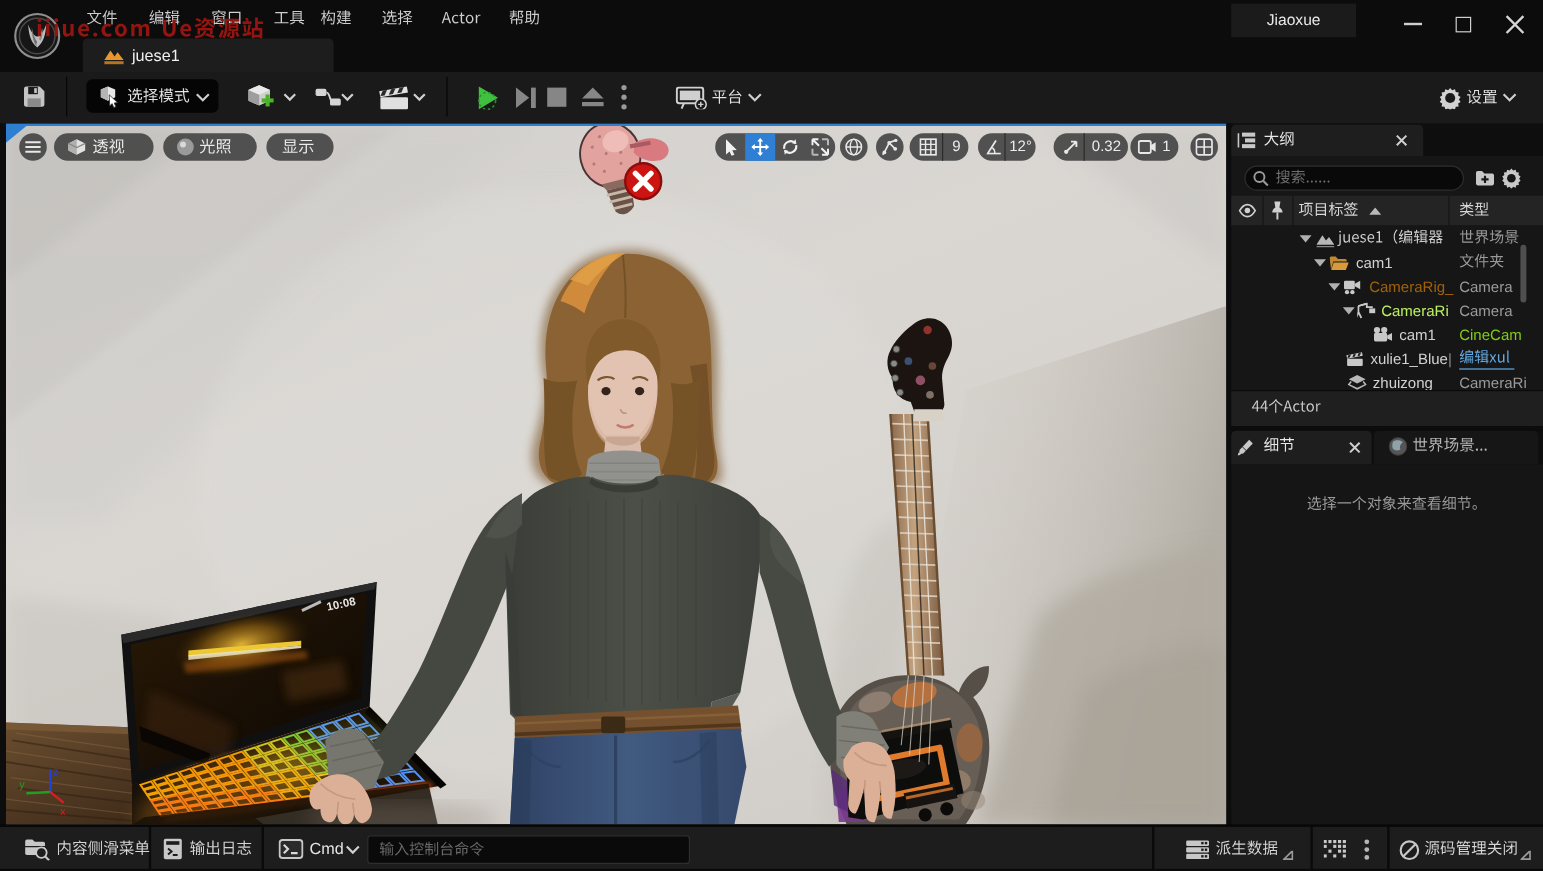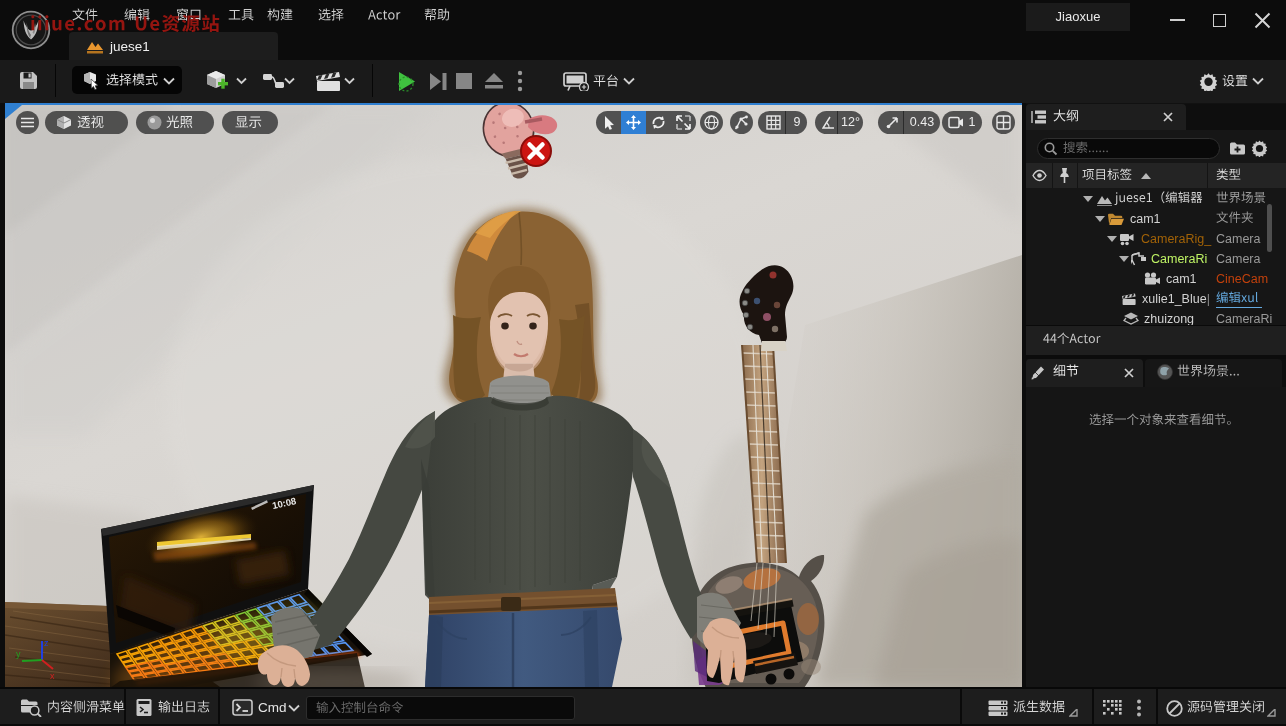--- a/index.html
+++ b/index.html
@@ -564,21 +564,21 @@
       <path d="M5 7 A6 6 0 0 1 7 12" stroke="#e8e8e8" stroke-width="1.2" fill="none"></path>
     </svg>
     <div class="abs" style="left:837px;top:111px;width:1px;height:23px;background:#2b2b2b"></div>
     <div class="abs" style="left:838px;top:115px;width:25px;text-align:center;font-size:12.5px;color:#ececec">12°</div>
     <div class="abs" style="left:878px;top:111px;width:62px;height:23px;background:#454545;opacity:0.92;border-radius:11.5px"></div>
     <svg class="abs" style="left:886px;top:116px" width="13" height="13">
       <path d="M2 11 L11 2 M11 2 H6.5 M11 2 V6.5" stroke="#e8e8e8" stroke-width="1.6" fill="none"></path>
       <circle cx="2.5" cy="10.5" r="1.8" fill="#e8e8e8"></circle>
     </svg>
     <div class="abs" style="left:903px;top:111px;width:1px;height:23px;background:#2b2b2b"></div>
-    <div class="abs" style="left:904px;top:115px;width:36px;text-align:center;font-size:12.5px;color:#ececec">0.43</div>
+    <div class="abs" style="left:904px;top:115px;width:36px;text-align:center;font-size:12.5px;color:#ececec">0.32</div>
     <div class="abs" style="left:942px;top:111px;width:40px;height:23px;background:#454545;opacity:0.92;border-radius:11.5px"></div>
     <svg class="abs" style="left:948px;top:116px" width="16" height="13">
       <rect x="1" y="1.5" width="10" height="10" rx="1.5" fill="none" stroke="#e8e8e8" stroke-width="1.5"></rect>
       <path d="M11 5 L15 2.5 V10.5 L11 8" fill="#e8e8e8"></path>
     </svg>
     <div class="abs" style="left:964px;top:115px;width:16px;text-align:center;font-size:12.5px;color:#ececec">1</div>
     <div class="abs" style="left:992px;top:111px;width:23px;height:23px;background:#454545;opacity:0.92;border-radius:11.5px"></div>
     <svg class="abs" style="left:996px;top:115px" width="15" height="15">
       <rect x="1" y="1" width="13" height="13" rx="2" fill="none" stroke="#e8e8e8" stroke-width="1.4"></rect>
       <path d="M7.5 1 V14 M1 7.5 H14" stroke="#e8e8e8" stroke-width="1.4"></path>
@@ -684,21 +684,21 @@
     </svg>
     <div class="abs" style="left:1151px;top:252px;font-size:12.5px;color:#bef264">CameraRi</div>
     <div class="abs" style="left:1216px;top:252px;font-size:12.5px;color:#9a9a9a">Camera</div>
     <svg class="abs" style="left:1144px;top:272px" width="17" height="14">
       <circle cx="3.5" cy="3" r="2.6" fill="#c8c8c8"></circle>
       <circle cx="9.5" cy="3" r="2.6" fill="#c8c8c8"></circle>
       <rect x="1" y="5.5" width="11" height="7" rx="1.2" fill="#c8c8c8"></rect>
       <path d="M12 7.5 L16 5.5 V12 L12 10" fill="#c8c8c8"></path>
     </svg>
     <div class="abs" style="left:1166px;top:272px;font-size:12.5px;color:#d2d2d2">cam1</div>
-    <div class="abs" style="left:1216px;top:272px;font-size:12.5px;color:#c2410c">CineCam</div>
+    <div class="abs" style="left:1216px;top:272px;font-size:12.5px;color:#84cc16">CineCam</div>
     <svg class="abs" style="left:1121px;top:292px" width="16" height="14">
       <path d="M1 4 L14 1.5 L14.6 4.5 L1.6 7 Z" fill="#c8c8c8"></path>
       <path d="M2.8 3.7 L4.8 3.3 L3.8 6 L1.8 6.4 Z M7 2.9 L9 2.5 L8 5.2 L6 5.6 Z M11.2 2.1 L13.2 1.7 L12.2 4.4 L10.2 4.8 Z" fill="#222"></path>
       <rect x="1.6" y="7" width="13" height="6" rx="0.8" fill="#c8c8c8"></rect>
     </svg>
     <div class="abs" style="left:1142px;top:292px;font-size:12.5px;color:#d2d2d2">xulie1_Blue<span style="color:#8a8a8a">|</span></div>
     <svg style="position:absolute;left:1216px;top:291px;overflow:visible" width="44" height="17">
       <path transform="translate(0 11.0)" d="M0.5 -0.7L0.7 0.2C1.8 -0.2 3.1 -0.8 4.3 -1.3L4.2 -2C2.8 -1.5 1.4 -1 0.5 -0.7ZM0.8 -5.3C0.9 -5.4 1.2 -5.4 2.6 -5.6C2.1 -4.8 1.7 -4.2 1.5 -4C1.1 -3.5 0.8 -3.2 0.6 -3.1C0.7 -2.9 0.8 -2.5 0.9 -2.3C1.1 -2.4 1.5 -2.6 4.2 -3.2C4.2 -3.4 4.2 -3.7 4.2 -4L2.1 -3.5C3 -4.7 3.8 -6.1 4.5 -7.5L3.8 -7.9C3.6 -7.4 3.3 -6.9 3.1 -6.5L1.7 -6.3C2.4 -7.4 3.1 -8.8 3.6 -10.2L2.7 -10.5C2.2 -9 1.4 -7.3 1.1 -6.9C0.9 -6.5 0.7 -6.2 0.5 -6.1C0.6 -5.9 0.7 -5.5 0.8 -5.3ZM7.8 -4.4L7.8 -2.5L6.8 -2.5L6.8 -4.4ZM8.4 -4.4L9.3 -4.4L9.3 -2.5L8.4 -2.5ZM6 -5.2L6 0.9L6.8 0.9L6.8 -1.8L7.8 -1.8L7.8 0.6L8.4 0.6L8.4 -1.8L9.3 -1.8L9.3 0.6L10 0.6L10 -1.8L10.9 -1.8L10.9 0.1C10.9 0.2 10.9 0.2 10.8 0.2C10.7 0.2 10.5 0.2 10.2 0.2C10.3 0.4 10.4 0.7 10.4 0.9C10.8 0.9 11.1 0.9 11.4 0.8C11.6 0.7 11.6 0.4 11.6 0.1L11.6 -5.2L10.9 -5.2ZM10 -4.4L10.9 -4.4L10.9 -2.5L10 -2.5ZM7.6 -10.3C7.8 -10 8 -9.5 8.1 -9.2L5.2 -9.2L5.2 -6.4C5.2 -4.5 5.1 -1.7 3.9 0.3C4.1 0.4 4.5 0.6 4.7 0.8C5.8 -1.2 6 -4.2 6 -6.2L11.5 -6.2L11.5 -9.2L9.1 -9.2C9 -9.6 8.7 -10.1 8.4 -10.6ZM6 -8.3L10.6 -8.3L10.6 -7L6 -7ZM19.4 -9.4L22.7 -9.4L22.7 -8.1L19.4 -8.1ZM18.5 -10.1L18.5 -7.4L23.6 -7.4L23.6 -10.1ZM13.5 -4.2C13.6 -4.2 14 -4.3 14.4 -4.3L15.6 -4.3L15.6 -2.5L13 -2.1L13.2 -1.2L15.6 -1.7L15.6 1L16.4 1L16.4 -1.8L17.8 -2.1L17.8 -2.9L16.4 -2.7L16.4 -4.3L17.6 -4.3L17.6 -5.2L16.4 -5.2L16.4 -7.1L15.6 -7.1L15.6 -5.2L14.3 -5.2C14.7 -6 15.1 -7.1 15.3 -8.1L17.6 -8.1L17.6 -9L15.6 -9C15.7 -9.5 15.8 -9.9 15.9 -10.3L14.9 -10.5C14.9 -10 14.8 -9.5 14.7 -9L13.1 -9L13.1 -8.1L14.5 -8.1C14.2 -7.1 13.9 -6.3 13.8 -6C13.6 -5.4 13.4 -5 13.2 -5C13.3 -4.8 13.5 -4.3 13.5 -4.2ZM22.7 -5.9L22.7 -4.8L19.5 -4.8L19.5 -5.9ZM17.5 -1L17.6 -0.1L22.7 -0.5L22.7 1L23.6 1L23.6 -0.6L24.5 -0.7L24.5 -1.4L23.6 -1.4L23.6 -5.9L24.4 -5.9L24.4 -6.7L17.8 -6.7L17.8 -5.9L18.6 -5.9L18.6 -1ZM22.7 -4.1L22.7 -3L19.5 -3L19.5 -4.1ZM22.7 -2.3L22.7 -1.3L19.5 -1.1L19.5 -2.3ZM25.2 0L26.4 0L27.3 -1.6C27.5 -2 27.8 -2.4 28 -2.8L28.1 -2.8C28.3 -2.4 28.6 -2 28.8 -1.6L29.8 0L31 0L28.8 -3.4L30.9 -6.8L29.7 -6.8L28.8 -5.3C28.6 -4.9 28.4 -4.5 28.2 -4.2L28.2 -4.2C27.9 -4.5 27.7 -4.9 27.5 -5.3L26.6 -6.8L25.4 -6.8L27.4 -3.5ZM34.4 0.2C35.3 0.2 36 -0.3 36.6 -1.1L36.6 -1.1L36.7 0L37.7 0L37.7 -6.8L36.5 -6.8L36.5 -2C35.9 -1.2 35.4 -0.8 34.7 -0.8C33.8 -0.8 33.4 -1.4 33.4 -2.6L33.4 -6.8L32.3 -6.8L32.3 -2.5C32.3 -0.8 32.9 0.2 34.4 0.2ZM41.2 0.2C41.5 0.2 41.7 0.1 41.8 0.1L41.7 -0.8C41.5 -0.8 41.5 -0.8 41.4 -0.8C41.2 -0.8 41.1 -0.9 41.1 -1.3L41.1 -10L40 -10L40 -1.4C40 -0.4 40.3 0.2 41.2 0.2Z" fill="#64a9df"></path>
     </svg>
     <div class="abs" style="left:1216px;top:307px;width:46px;height:1px;background:#64a9df"></div>

